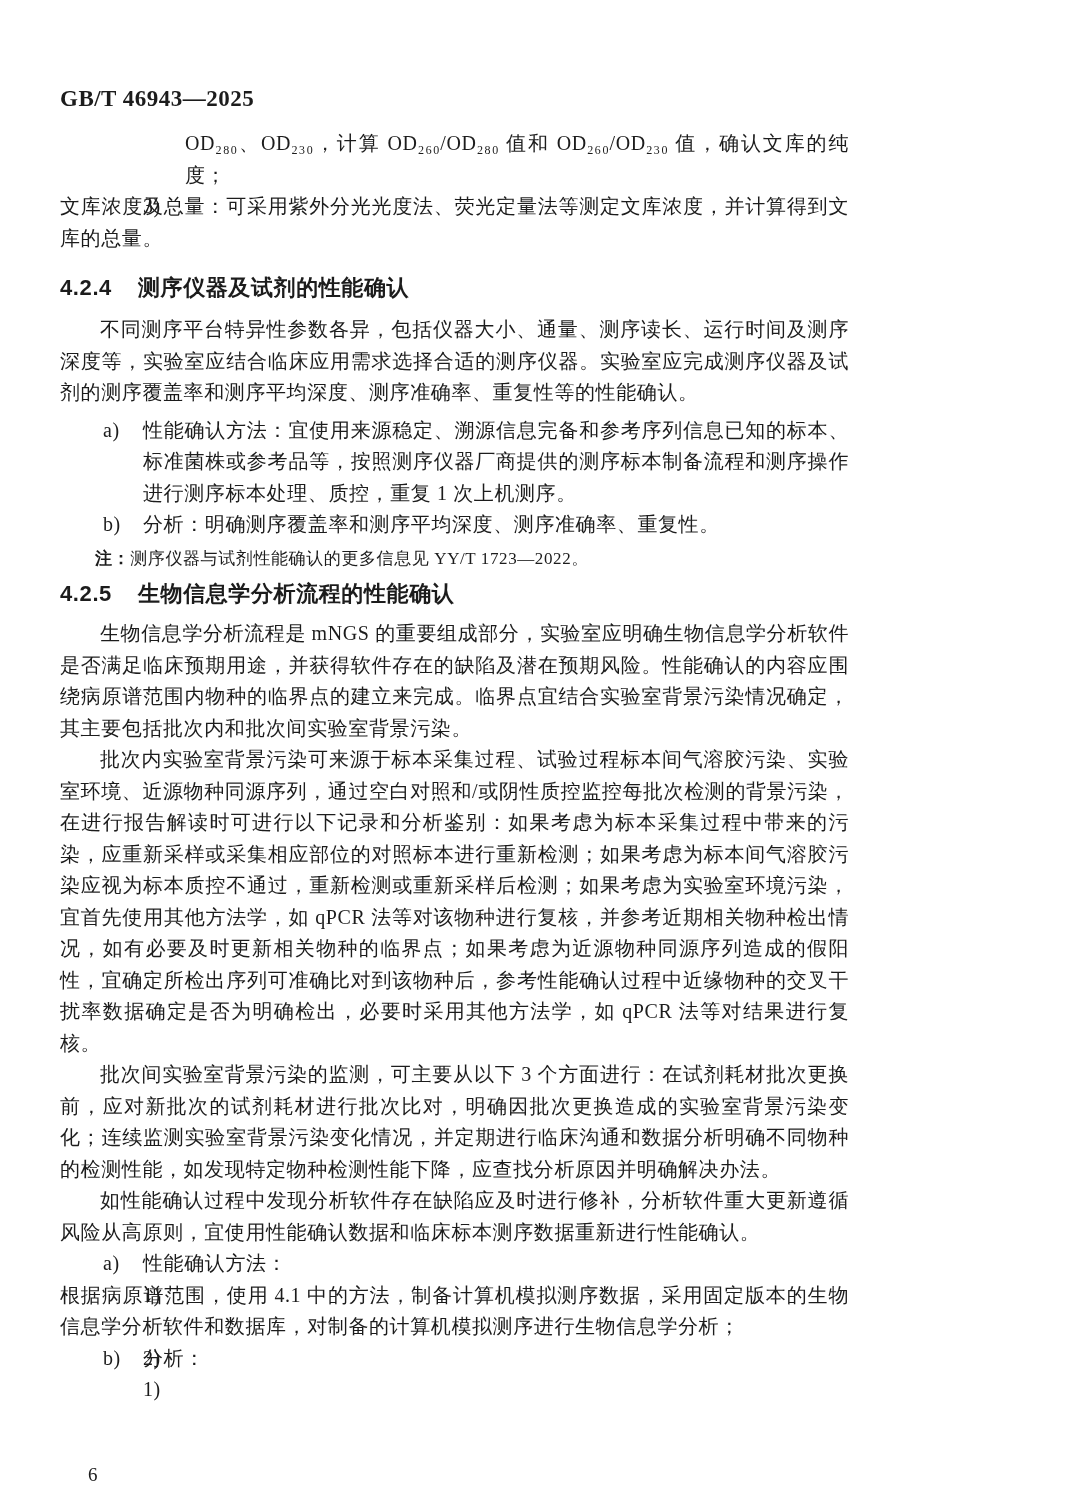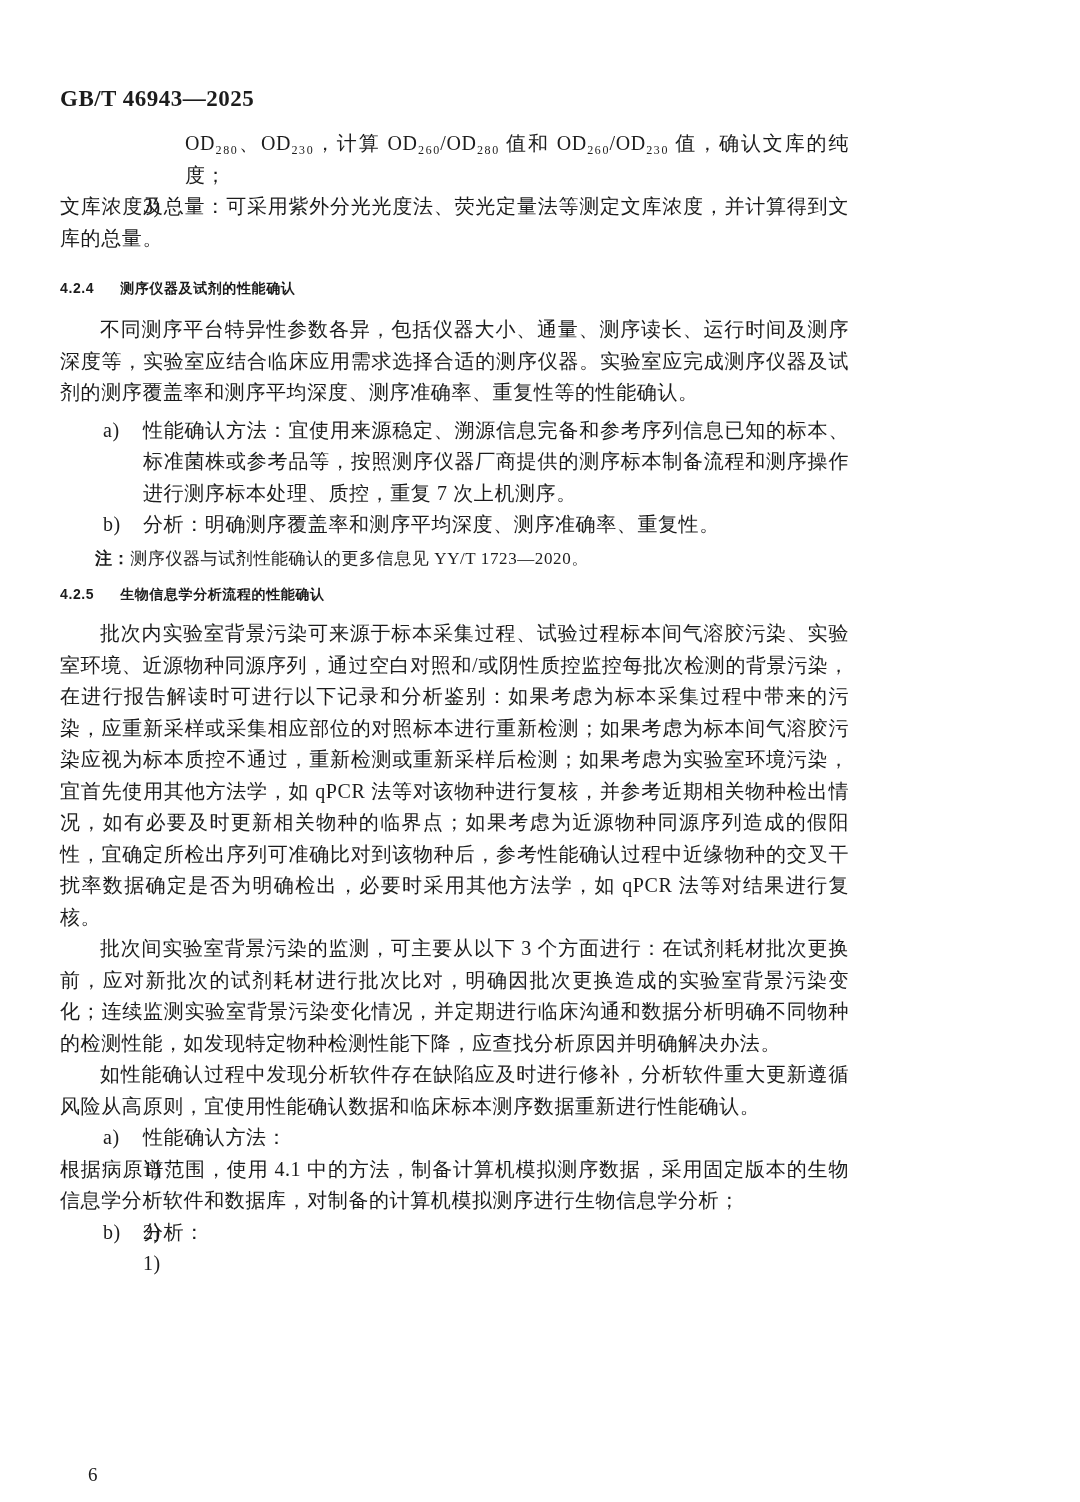--- a/index.html
+++ b/index.html
@@ -29,21 +29,21 @@
   .li { position: relative; }
   .li .num { position: absolute; top: 0; }
   .li.inner { }
   .li.inner .num { left: 83px; }
   .li.inner .txt { }
   .li.outer .num { left: 43px; }
   .li.outer .txt { margin-left: 83px; }
   .sec-heading {
     font-family: "Liberation Sans", "DejaVu Sans", sans-serif;
     font-weight: bold;
-    font-size: 14px;
+    font-size: 22px;
     line-height: 32px;
     margin: 18px 0 10px 0;
   }
   .sec-heading .sec-num { margin-right: 26px; }
   .para { text-indent: 2em; }
   .list-424 { margin-top: 6px; }
   .note {
     padding-left: 35px;
     font-size: 17px;
     line-height: 31.5px;
@@ -78,36 +78,37 @@
 
   <div class="sec-heading">
     <span class="sec-num">4.2.4</span><span>测序仪器及试剂的性能确认</span>
   </div>
 
   <div class="para">不同测序平台特异性参数各异，包括仪器大小、通量、测序读长、运行时间及测序深度等，实验室应结合临床应用需求选择合适的测序仪器。实验室应完成测序仪器及试剂的测序覆盖率和测序平均深度、测序准确率、重复性等的性能确认。</div>
 
   <div class="list-424">
     <div class="li outer">
       <span class="num">a)</span>
-      <div class="txt">性能确认方法：宜使用来源稳定、溯源信息完备和参考序列信息已知的标本、标准菌株或参考品等，按照测序仪器厂商提供的测序标本制备流程和测序操作进行测序标本处理、质控，重复 7 次上机测序。</div>
+      <div class="txt">性能确认方法：宜使用来源稳定、溯源信息完备和参考序列信息已知的标本、标准菌株或参考品等，按照测序仪器厂商提供的测序标本制备流程和测序操作进行测序标本处理、质控，重复 1 次上机测序。</div>
     </div>
     <div class="li outer">
       <span class="num">b)</span>
       <div class="txt">分析：明确测序覆盖率和测序平均深度、测序准确率、重复性。</div>
     </div>
   </div>
 
   <div class="note">
-    <span class="note-label">注：</span><span>测序仪器与试剂性能确认的更多信息见 YY/T 1723—2020。</span>
+    <span class="note-label">注：</span><span>测序仪器与试剂性能确认的更多信息见 YY/T 1723—2022。</span>
   </div>
 
   <div class="sec-heading heading-425">
     <span class="sec-num">4.2.5</span><span>生物信息学分析流程的性能确认</span>
   </div>
 
+  <div class="para">生物信息学分析流程是 mNGS 的重要组成部分，实验室应明确生物信息学分析软件是否满足临床预期用途，并获得软件存在的缺陷及潜在预期风险。性能确认的内容应围绕病原谱范围内物种的临界点的建立来完成。临界点宜结合实验室背景污染情况确定，其主要包括批次内和批次间实验室背景污染。</div>
   <div class="para">批次内实验室背景污染可来源于标本采集过程、试验过程标本间气溶胶污染、实验室环境、近源物种同源序列，通过空白对照和/或阴性质控监控每批次检测的背景污染，在进行报告解读时可进行以下记录和分析鉴别：如果考虑为标本采集过程中带来的污染，应重新采样或采集相应部位的对照标本进行重新检测；如果考虑为标本间气溶胶污染应视为标本质控不通过，重新检测或重新采样后检测；如果考虑为实验室环境污染，宜首先使用其他方法学，如 qPCR 法等对该物种进行复核，并参考近期相关物种检出情况，如有必要及时更新相关物种的临界点；如果考虑为近源物种同源序列造成的假阳性，宜确定所检出序列可准确比对到该物种后，参考性能确认过程中近缘物种的交叉干扰率数据确定是否为明确检出，必要时采用其他方法学，如 qPCR 法等对结果进行复核。</div>
   <div class="para">批次间实验室背景污染的监测，可主要从以下 3 个方面进行：在试剂耗材批次更换前，应对新批次的试剂耗材进行批次比对，明确因批次更换造成的实验室背景污染变化；连续监测实验室背景污染变化情况，并定期进行临床沟通和数据分析明确不同物种的检测性能，如发现特定物种检测性能下降，应查找分析原因并明确解决办法。</div>
   <div class="para">如性能确认过程中发现分析软件存在缺陷应及时进行修补，分析软件重大更新遵循风险从高原则，宜使用性能确认数据和临床标本测序数据重新进行性能确认。</div>
 
   <div class="li outer">
     <span class="num">a)</span>
     <div class="txt">性能确认方法：</div>
   </div>
   <div class="li inner">
     <span class="num">1)</span>

